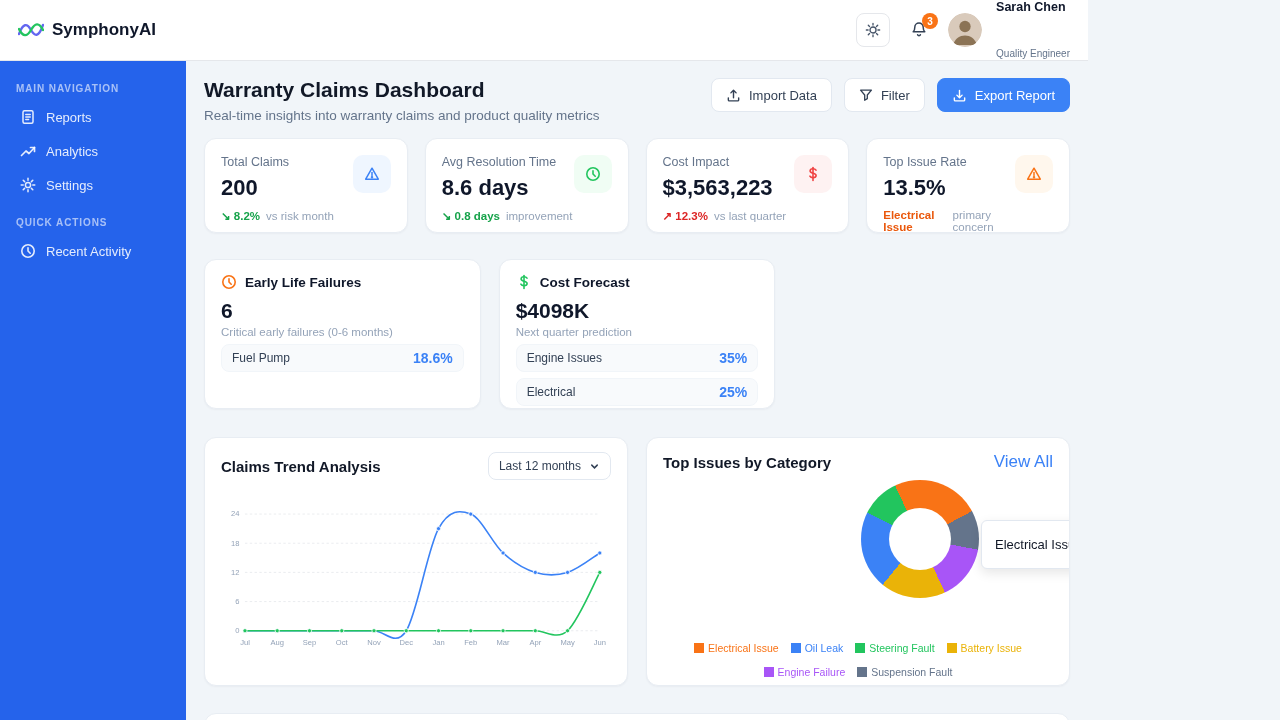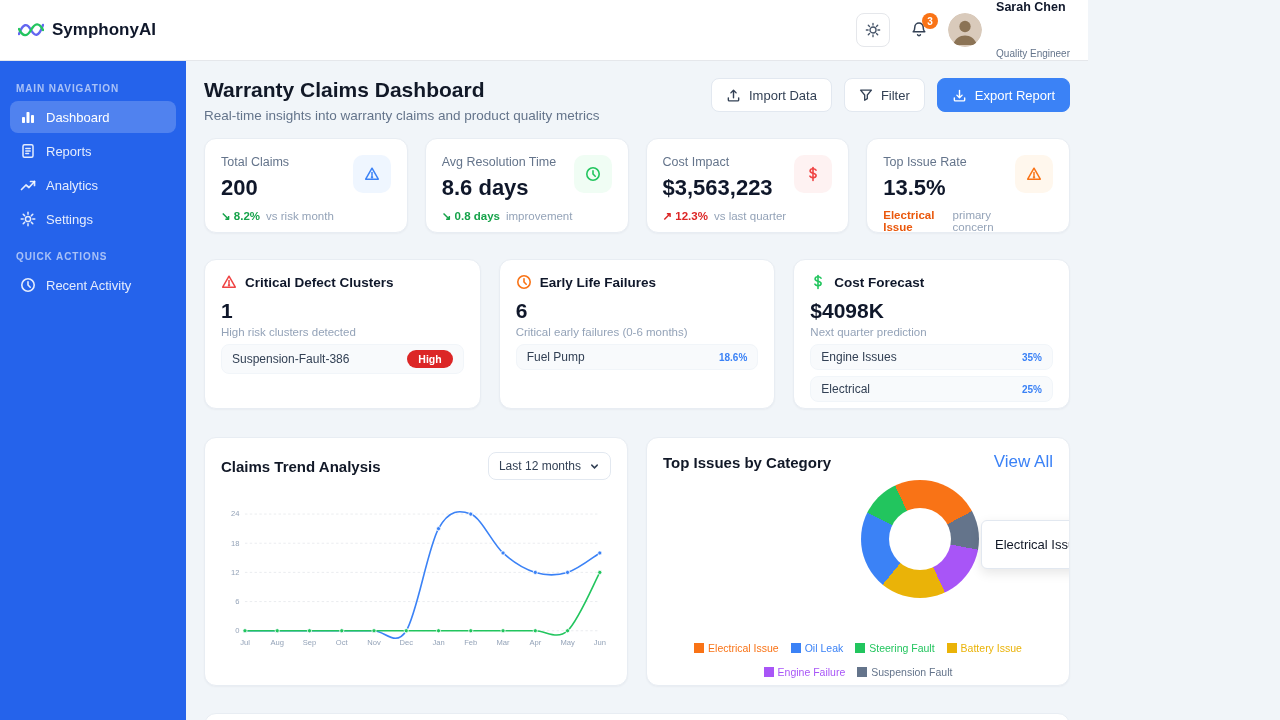--- a/index.html
+++ b/index.html
@@ -47,21 +47,21 @@
   .kpi-icon { width:38px; height:38px; border-radius:10px; display:flex; align-items:center; justify-content:center; flex:0 0 38px; }
 
   
   .insight-row { display:grid; grid-template-columns:repeat(3,1fr); gap:18px; margin-top:26px; }
   .insight-card { padding:14px 16px 12px; height:150px; overflow:hidden; }
   .ins-head { display:flex; gap:8px; align-items:center; font-size:13.5px; font-weight:bold; color:#0f172a; }
   .ins-icon { width:16px; height:16px; display:flex; }
   .ins-value { font-size:21px; font-weight:bold; margin-top:9px; }
   .ins-sub { font-size:11.5px; color:#94a3b8; margin-top:3px; }
   .ins-row { display:flex; justify-content:space-between; align-items:center; background:#f8fafc; border:1px solid #f1f5f9; border-radius:8px; padding:5px 10px; margin-top:6px; font-size:12px; color:#334155; min-height:24px; }
-  .ins-row .pct { color:#3b82f6; font-weight:bold; font-size:10px; }
+  .ins-row .pct { color:#3b82f6; font-weight:bold; font-size:14px; }
   .badge-high { background:#dc2626; color:#fff; font-size:10.5px; padding:3px 11px; border-radius:10px; font-weight:bold; }
 
   
   .charts-row { display:grid; grid-template-columns:1fr 1fr; gap:18px; margin-top:28px; }
   .chart-card { padding:14px 16px; height:249px; overflow:hidden; }
   .chart-head { display:flex; justify-content:space-between; align-items:center; }
   .chart-title { font-size:15px; font-weight:bold; color:#111827; }
   .range-select { display:flex; gap:8px; align-items:center; border:1px solid #e2e8f0; border-radius:8px; padding:6px 10px; font-size:12px; color:#334155; cursor:pointer; background:#fff; }
   .view-all { font-size:17px; color:#3b82f6; text-decoration:none; cursor:pointer;text-align:center; }
   .line-chart-svg { margin-top:6px; width:100%; }
@@ -120,30 +120,20 @@
         <div class="user-name">Sarah Chen</div>
         <div class="user-role">Quality Engineer</div>
       </div>
     </div>
   </header>
 
   <div class="body">
 
     <aside class="sidebar">
         <div class="sb-label">MAIN NAVIGATION</div>
-        <div class="sb-item active">
-          <span class="sb-icon">
-            <svg viewBox="0 0 16 16" width="16" height="16">
-              <rect x="2" y="8" width="3" height="6" rx="0.8" fill="currentColor"></rect>
-              <rect x="6.5" y="3" width="3" height="11" rx="0.8" fill="currentColor"></rect>
-              <rect x="11" y="6" width="3" height="8" rx="0.8" fill="currentColor"></rect>
-            </svg>
-          </span>
-          <span>Dashboard</span>
-        </div>
         <div class="sb-item">
           <span class="sb-icon">
             <svg viewBox="0 0 16 16" width="16" height="16" fill="none" stroke="currentColor" stroke-width="1.5" stroke-linecap="round">
               <rect x="3" y="1.8" width="10" height="12.4" rx="1.5"></rect>
               <path d="M5.8 5.5h4.4M5.8 8h4.4M5.8 10.5h2.8"></path>
             </svg>
           </span>
           <span>Reports</span>
         </div>
         <div class="sb-item">
@@ -275,38 +265,20 @@
               <svg viewBox="0 0 16 16" width="16" height="16" fill="none" stroke="currentColor" stroke-width="1.5" stroke-linecap="round" stroke-linejoin="round">
                 <path d="M8 2.2 14.3 13.2H1.7Z"></path>
                 <path d="M8 6.6v2.8"></path>
                 <circle cx="8" cy="11.3" r="0.5" fill="currentColor"></circle>
               </svg>
             </div>
   </div>
         </section>
 
       <section class="insight-row" id="insight-row">
-          <div class="card insight-card">
-    <div class="ins-head">
-      <span class="ins-icon" style="color:#ef4444;">
-                <svg viewBox="0 0 16 16" width="16" height="16" fill="none" stroke="currentColor" stroke-width="1.5" stroke-linecap="round" stroke-linejoin="round">
-                  <path d="M8 2.2 14.3 13.2H1.7Z"></path>
-                  <path d="M8 6.6v2.8"></path>
-                  <circle cx="8" cy="11.3" r="0.5" fill="currentColor"></circle>
-                </svg>
-              </span>
-      <span>Critical Defect Clusters</span>
-    </div>
-    <div class="ins-value">1</div>
-    <div class="ins-sub">High risk clusters detected</div>
-    <div class="ins-row">
-        <span>Suspension-Fault-386</span>
-        <span class="badge-high">High</span>
-      </div>
-  </div>
           <div class="card insight-card">
     <div class="ins-head">
       <span class="ins-icon" style="color:#f97316;">
                 <svg viewBox="0 0 16 16" width="16" height="16" fill="none" stroke="currentColor" stroke-width="1.6" stroke-linecap="round">
                   <circle cx="8" cy="8" r="6.2"></circle>
                   <path d="M8 4.8V8l2.2 2.2"></path>
                 </svg>
               </span>
       <span>Early Life Failures</span>
     </div>

